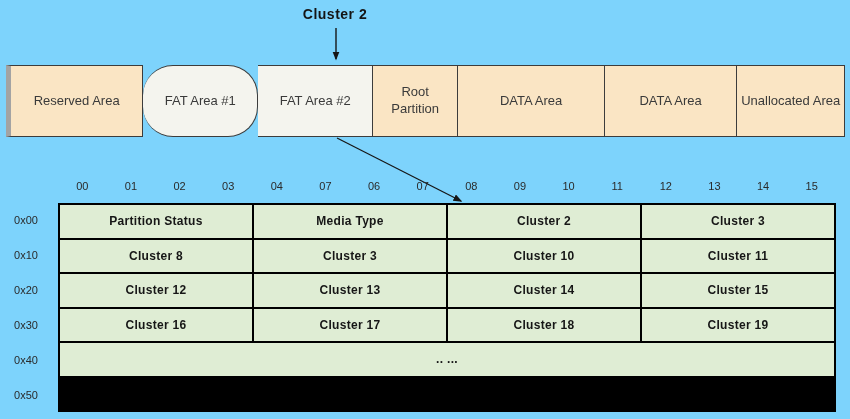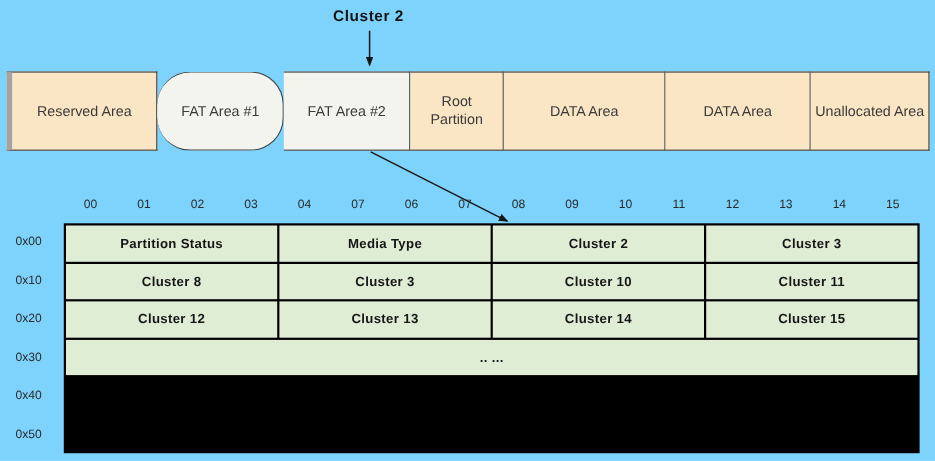--- a/index.html
+++ b/index.html
@@ -207,18 +207,24 @@
       <div class="fat-cell">Cluster 3</div>
       <div class="fat-cell">Cluster 10</div>
       <div class="fat-cell">Cluster 11</div>
     </div>
     <div class="fat-row">
       <div class="fat-cell">Cluster 12</div>
       <div class="fat-cell">Cluster 13</div>
       <div class="fat-cell">Cluster 14</div>
       <div class="fat-cell">Cluster 15</div>
     </div>
+    <div class="fat-row">
+      <div class="fat-cell">Cluster 16</div>
+      <div class="fat-cell">Cluster 17</div>
+      <div class="fat-cell">Cluster 18</div>
+      <div class="fat-cell">Cluster 19</div>
+    </div>
     <div class="fat-row merged">
       <div class="fat-cell">.. ...</div>
     </div>
   </div>
 
 </div>
 
 </body></html>

